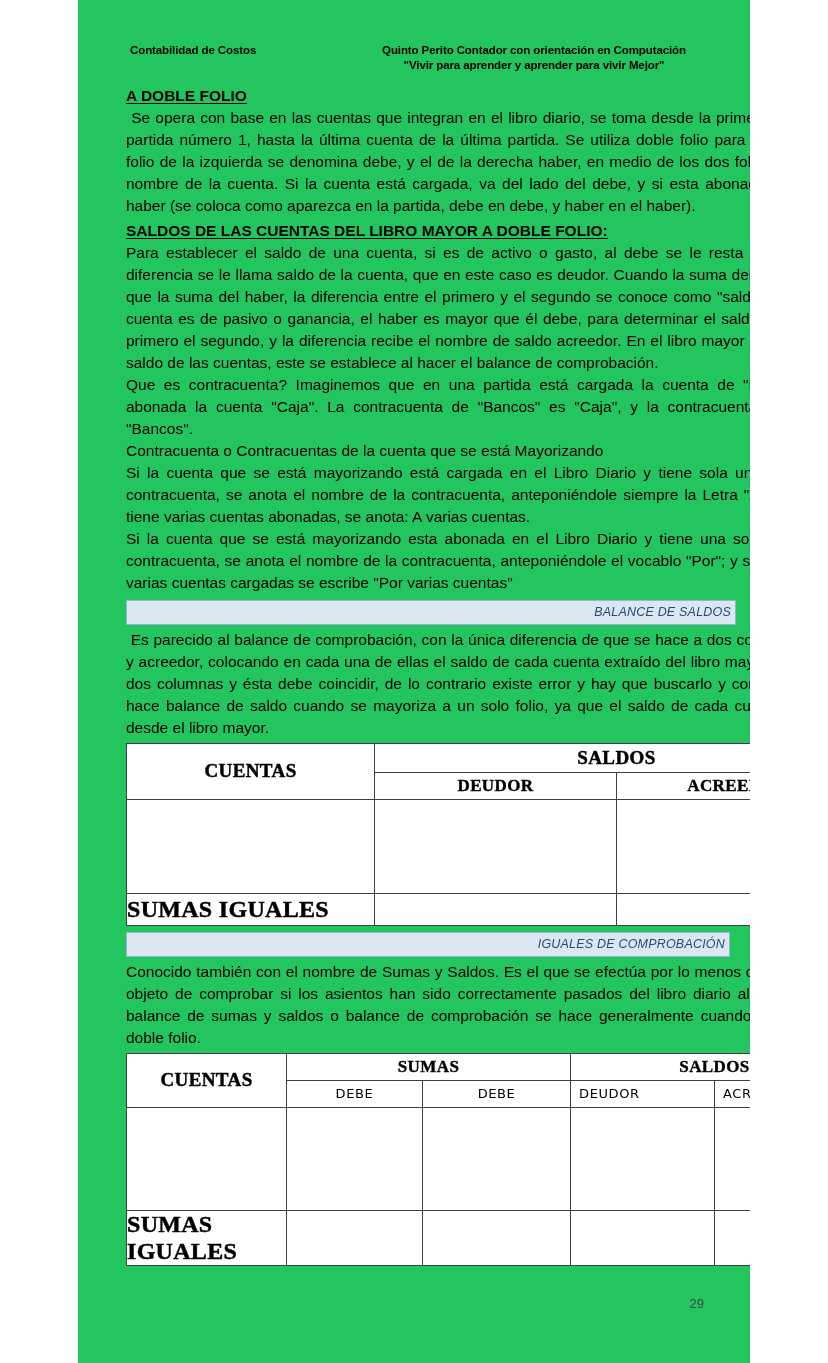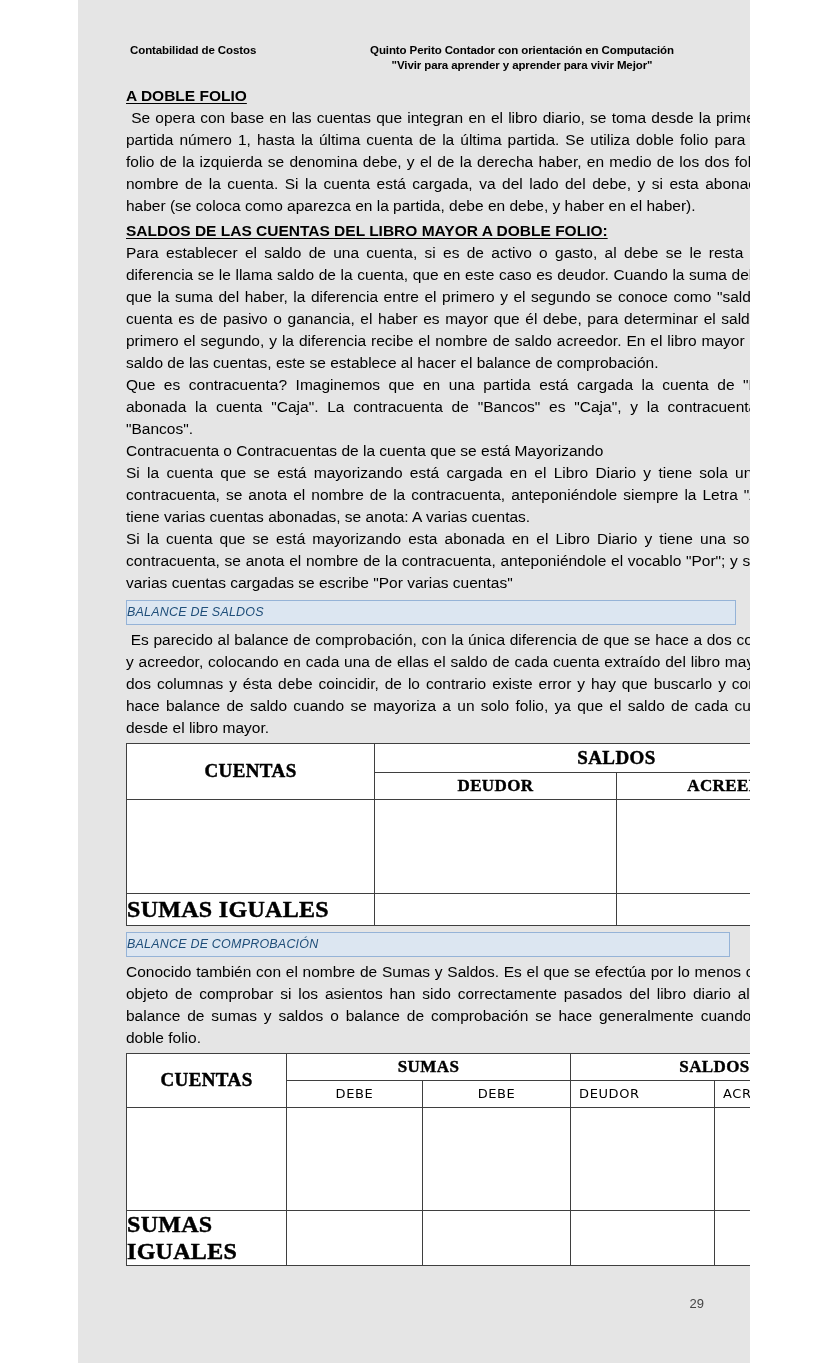--- a/index.html
+++ b/index.html
@@ -10,21 +10,21 @@
   }
   body {
     font-family: "Liberation Sans", sans-serif;
     color: #000000;
   }
   .page {
     position: relative;
     width: 672px;
     height: 1363px;
     margin: 0 auto;
-    background: #e5e5e5;
+    background: #22c55e;
     box-sizing: border-box;
     overflow: hidden;
   }
   .content {
     position: absolute;
     left: 48px;
     top: 44px;
     width: 734px;
   }
 
@@ -37,21 +37,21 @@
     letter-spacing: -0.1px;
   }
   .doc-header .hdr-left {
     position: absolute;
     left: 4px;
     top: 0;
     white-space: nowrap;
   }
   .doc-header .hdr-center {
     position: absolute;
-    left: 186px;
+    left: 198px;
     top: 0;
     width: 420px;
     text-align: center;
     white-space: nowrap;
   }
   .doc-header .hdr-center .line2 {
     display: block;
     margin-top: 3px;
   }
   .doc-header .hdr-right {
@@ -92,21 +92,21 @@
   }
 
   
   .banner {
     box-sizing: border-box;
     border: 1px solid #95b3d7;
     background: #dce6f1;
     color: #1f4e79;
     font-style: italic;
     font-size: 12.5px;
-    text-align: left;
+    text-align: right;
     padding: 4px 4px 5px 0;
     margin: 6px 0 4px 0;
     letter-spacing: 0.2px;
   }
   .banner.w-saldos { width: 610px; }
   .banner.w-comprobacion { width: 604px; }
 
   
   table.acct {
     border-collapse: collapse;
@@ -237,21 +237,21 @@
           <td></td>
         </tr>
         <tr>
           <td class="sumas-cell">SUMAS IGUALES</td>
           <td></td>
           <td></td>
         </tr>
       </tbody>
     </table>
 
-    <div class="banner w-comprobacion">BALANCE DE COMPROBACIÓN</div>
+    <div class="banner w-comprobacion">IGUALES DE COMPROBACIÓN</div>
 
     <p class="para">Conocido también con el nombre de Sumas y Saldos.   Es el que se efectúa por lo menos cada mes con el objeto de comprobar si los asientos han sido correctamente pasados del libro diario al libro mayor. El balance de sumas y saldos o balance de comprobación se hace generalmente cuando se mayoriza a doble folio.</p>
 
     <table class="acct">
       <colgroup>
         <col style="width:160px">
         <col style="width:136px">
         <col style="width:148px">
         <col style="width:144px">
         <col style="width:144px">

